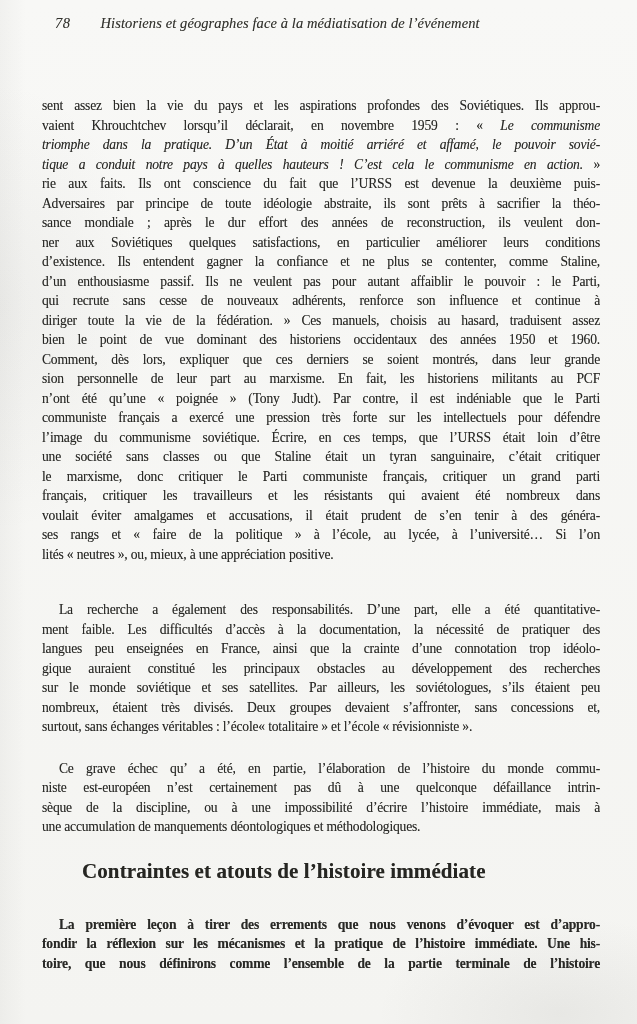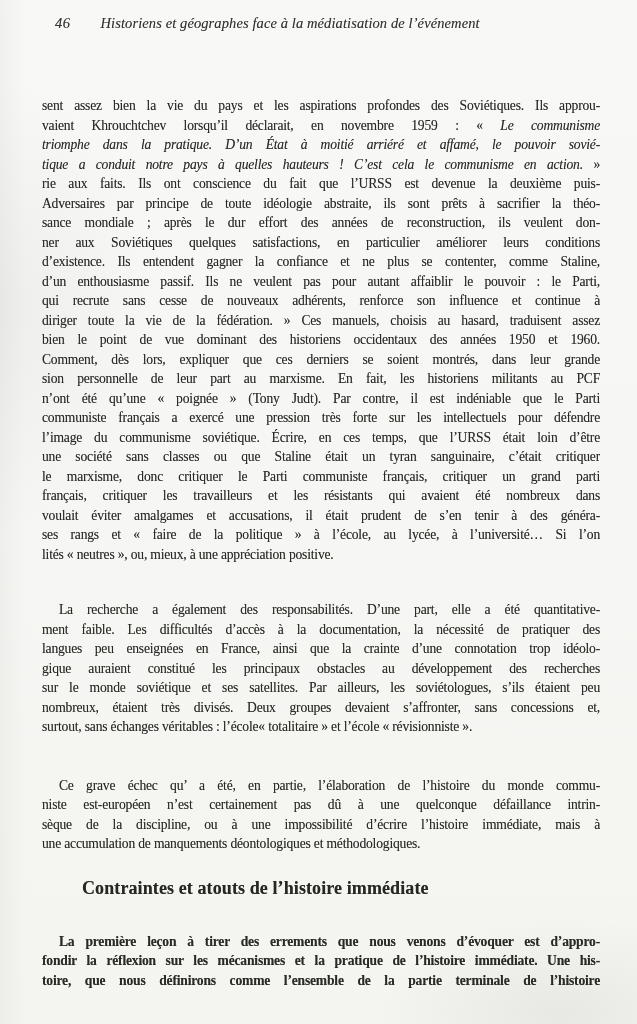--- a/index.html
+++ b/index.html
@@ -25,46 +25,46 @@
   .header .title { letter-spacing: 0.1px; }
 
   .body-text {
     position: absolute; top: 96px; left: 42px; width: 558px;
     font-size: 13.6px; color: #292926;
     letter-spacing: -0.2px;
     text-shadow: 0 0 0.5px rgba(41,41,38,0.40);
   }
   .para { margin: 0; padding: 0; }
   .para.p2 { margin-top: 36px; }
-  .para.p3 { margin-top: 39px; }
+  .para.p3 { margin-top: 22px; }
   .para.p4 { margin-top: 32px; font-weight: bold; }
   .line {
     height: 19.5px; line-height: 19.5px;
     text-align: justify; text-align-last: justify;
     overflow: hidden;
   }
   .line.lastleft { text-align-last: left; }
   .line.indent { text-indent: 17px; }
   .it { font-style: italic; }
 
   .section-heading {
     margin: 22px 0 12px 40px;
-    font-size: 18px; line-height: 24px; font-weight: bold;
+    font-size: 21px; line-height: 24px; font-weight: bold;
     color: #262622;
     letter-spacing: 0.1px;
     text-shadow: 0 0 0.5px rgba(38,38,34,0.45);
   }
 </style>
 </head>
 <body>
 
 <div class="page">
 
   <div class="header">
-    <span class="folio">46</span>
+    <span class="folio">78</span>
     <span class="title">Historiens et géographes face à la médiatisation de l’événement</span>
   </div>
 
   <div class="body-text">
     <div class="para p1">
         <div class="line"><span>sent assez bien la vie du pays et les aspirations profondes des Soviétiques. Ils approu-</span></div>
         <div class="line"><span>vaient Khrouchtchev lorsqu’il déclarait, en novembre 1959 : « </span><span class="it">Le communisme</span></div>
         <div class="line"><span class="it">triomphe dans la pratique. D’un État à moitié arriéré et affamé, le pouvoir sovié-</span></div>
         <div class="line"><span class="it">tique a conduit notre pays à quelles hauteurs ! C’est cela le communisme en action.</span><span> »</span></div>
         <div class="line"><span>rie aux faits. Ils ont conscience du fait que l’URSS est devenue la deuxième puis-</span></div>

